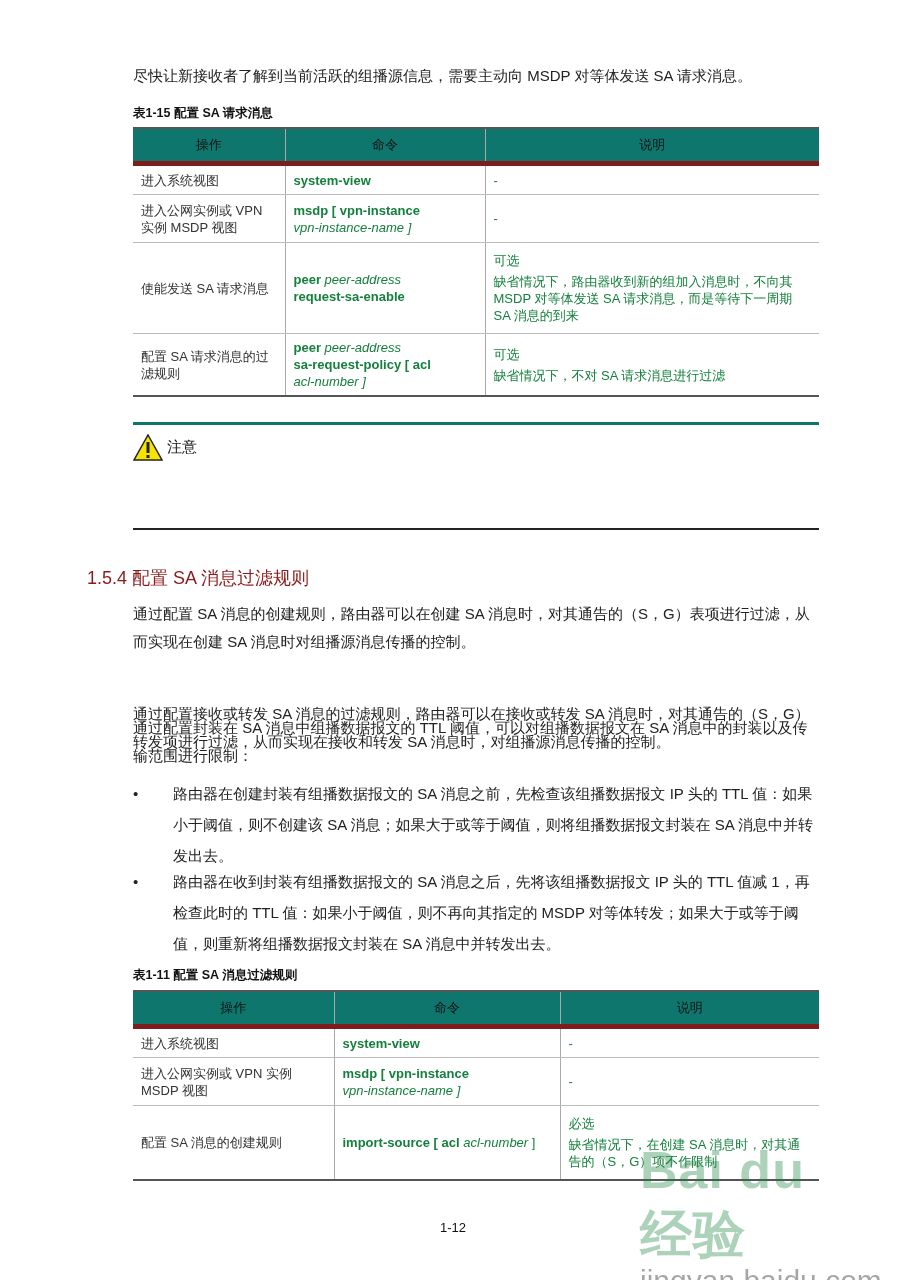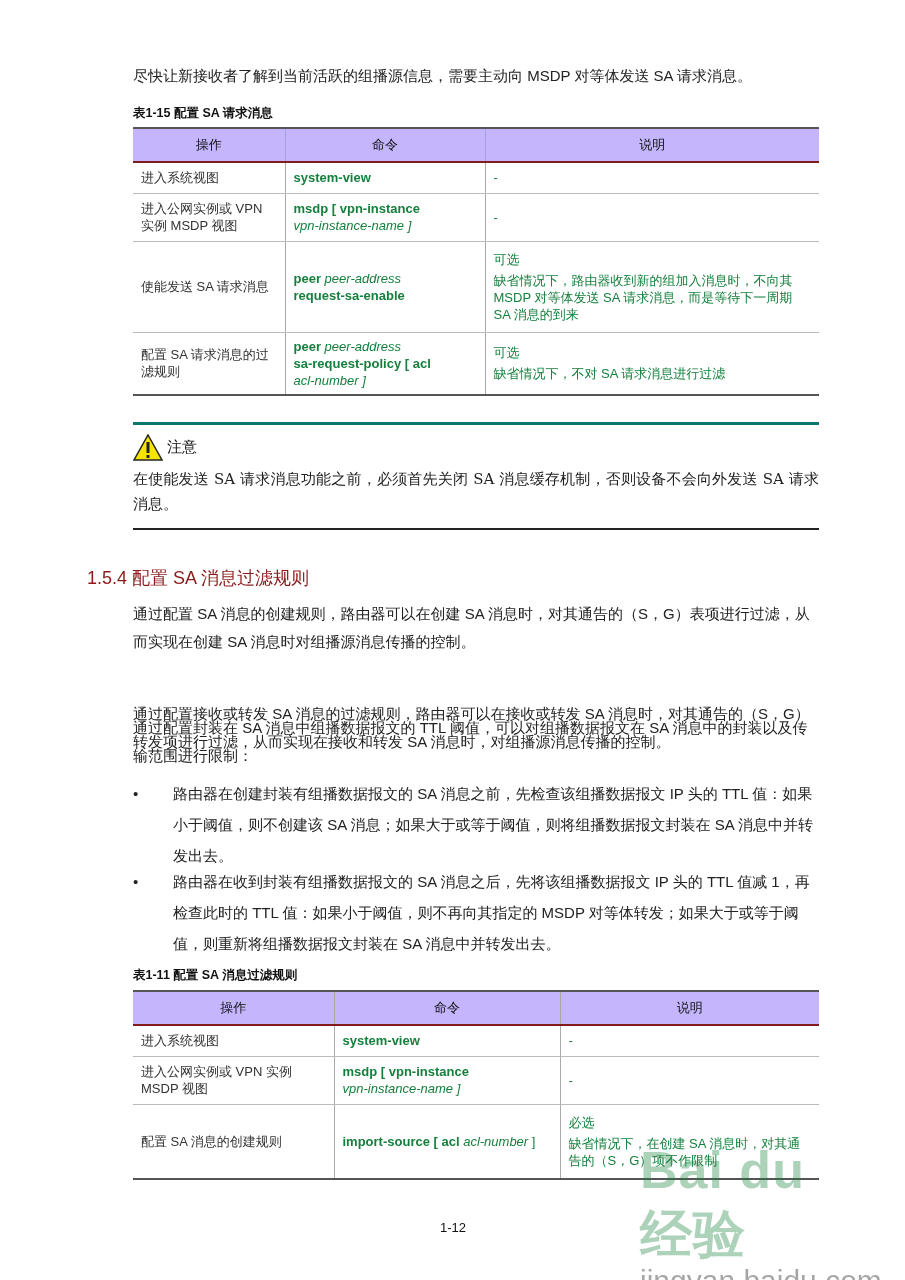--- a/index.html
+++ b/index.html
@@ -1,22 +1,22 @@
 <!DOCTYPE html>
 <html><head>
 <meta charset="utf-8">
 <style>
   html, body { margin:0; padding:0; background:#ffffff; }
   body { width:905px; height:1280px; position:relative; overflow:hidden;
          font-family:"Liberation Sans","DejaVu Sans",sans-serif; color:#1a1a1a; }
   .para { position:absolute; left:133px; width:686px; font-size:15px; line-height:28px; color:#222; }
   .caption { position:absolute; left:133px; font-size:12.5px; font-weight:bold; color:#111; }
   table.doc { position:absolute; left:133px; width:686px; border-collapse:collapse; font-size:13px; }
-  table.doc th { background:#c4b5fd; font-weight:normal; color:#111; height:30px; font-size:13px;
-                 border-top:2px solid #555; border-bottom:2px solid #7f1d1d; border-left:1px solid #aaa; }
+  table.doc th { background:#0f766e; font-weight:normal; color:#111; height:30px; font-size:13px;
+                 border-top:2px solid #555; border-bottom:5px solid #7f1d1d; border-left:1px solid #aaa; }
   table.doc th:first-child { border-left:none; }
   table.doc td { vertical-align:middle; padding:5px 8px; border-bottom:1px solid #bbb; border-left:1px solid #aaa;
                  line-height:17px; color:#15803d; }
   table.doc td:first-child { border-left:none; color:#333; }
   table.doc tr:last-child td { border-bottom:2px solid #555; }
   .cmd b { font-weight:bold; }
   .cmd i { font-style:italic; }
   .desc p { margin:4px 0; }
   .notice { position:absolute; left:133px; width:686px; top:422px; height:103px;
             border-top:3px solid #0f766e; border-bottom:2px solid #222; }
@@ -82,21 +82,20 @@
 
 <div class="notice">
   <div class="notice-head">
     <svg width="30" height="27" viewBox="0 0 30 27">
       <polygon points="15,1 29,26 1,26" fill="#f5e400" stroke="#222" stroke-width="1.5"></polygon>
       <rect x="13.5" y="8" width="3" height="11" fill="#222"></rect>
       <rect x="13.5" y="21" width="3" height="3" fill="#222"></rect>
     </svg>
     <span class="notice-title">注意</span>
   </div>
-  <div class="notice-body">在使能发送 SA 请求消息功能之前，必须首先关闭 SA 消息缓存机制，否则设备不会向外发送 SA 请求消息。</div>
 </div>
 
 <div class="section-title">1.5.4  配置 SA 消息过滤规则</div>
 
 <div class="para" style="top:600px;">通过配置 SA 消息的创建规则，路由器可以在创建 SA 消息时，对其通告的（S，G）表项进行过滤，从而实现在创建 SA 消息时对组播源消息传播的控制。</div>
 <div class="para" style="top:656px;margin-top:44px;">通过配置接收或转发 SA 消息的过滤规则，路由器可以在接收或转发 SA 消息时，对其通告的（S，G）转发项进行过滤，从而实现在接收和转发 SA 消息时，对组播源消息传播的控制。</div>
 <div class="para" style="top:714px;">通过配置封装在 SA 消息中组播数据报文的 TTL 阈值，可以对组播数据报文在 SA 消息中的封装以及传输范围进行限制：</div>
 
 <div class="bullet" style="top:778px;">
   <span class="dot">•</span>

